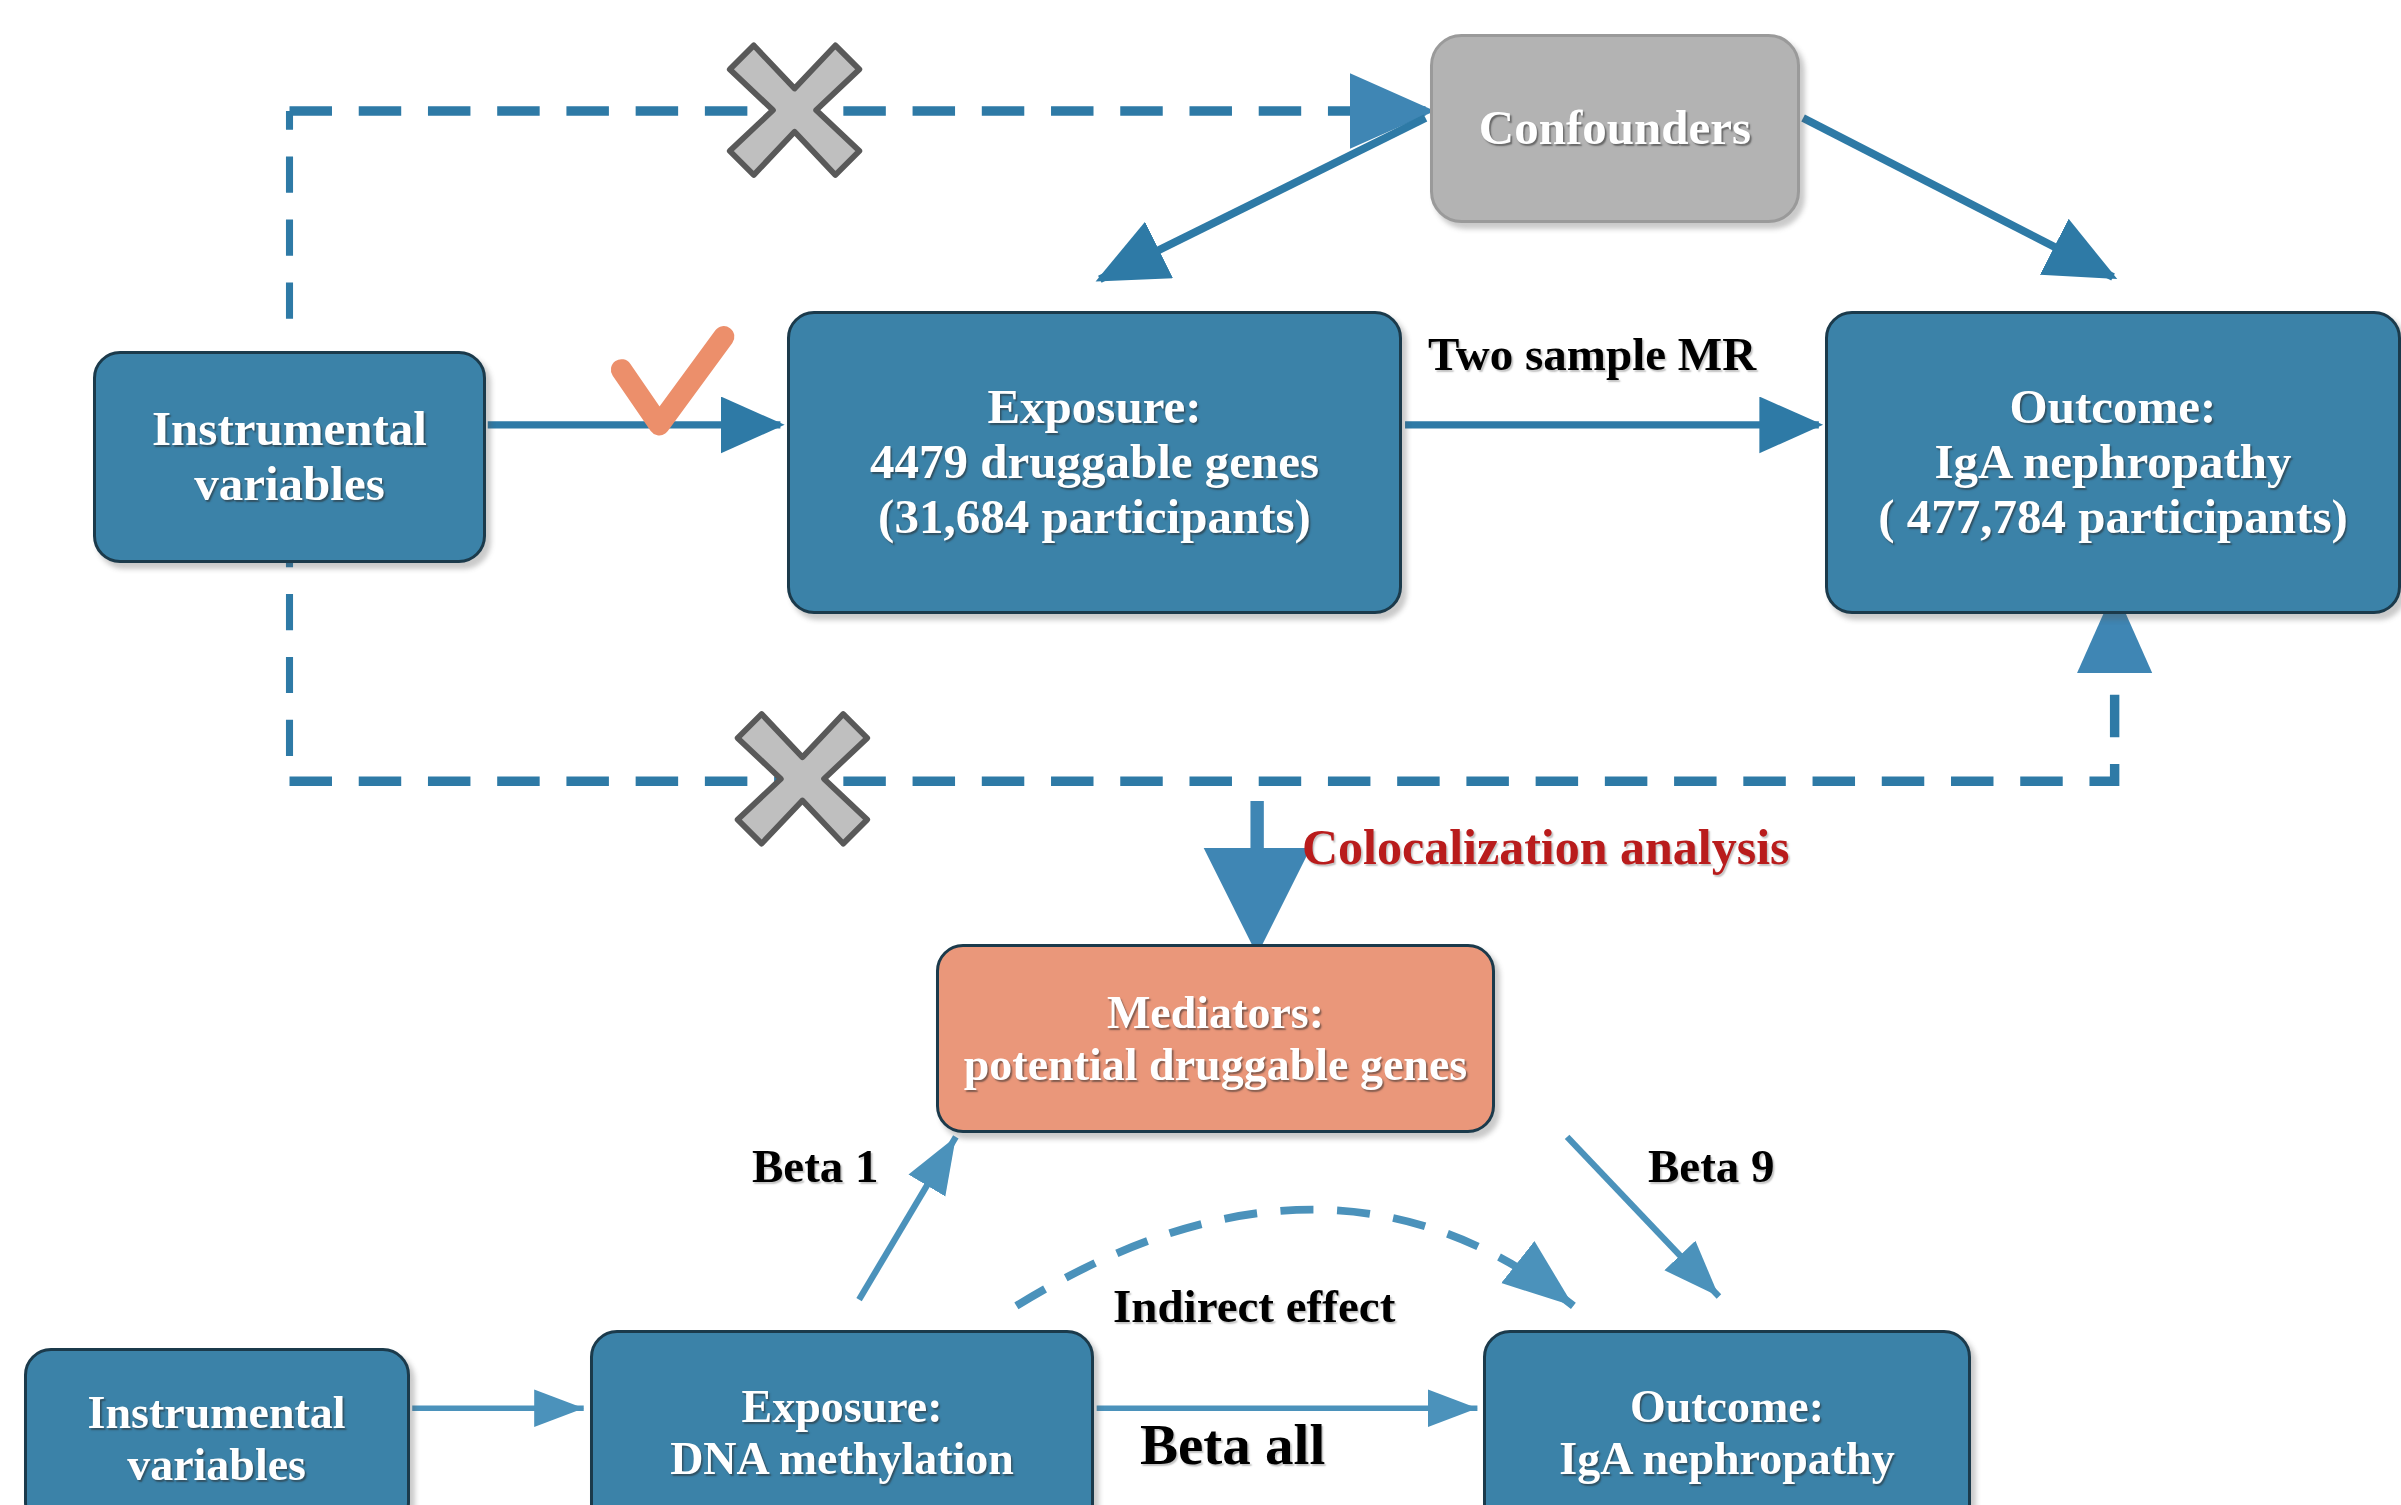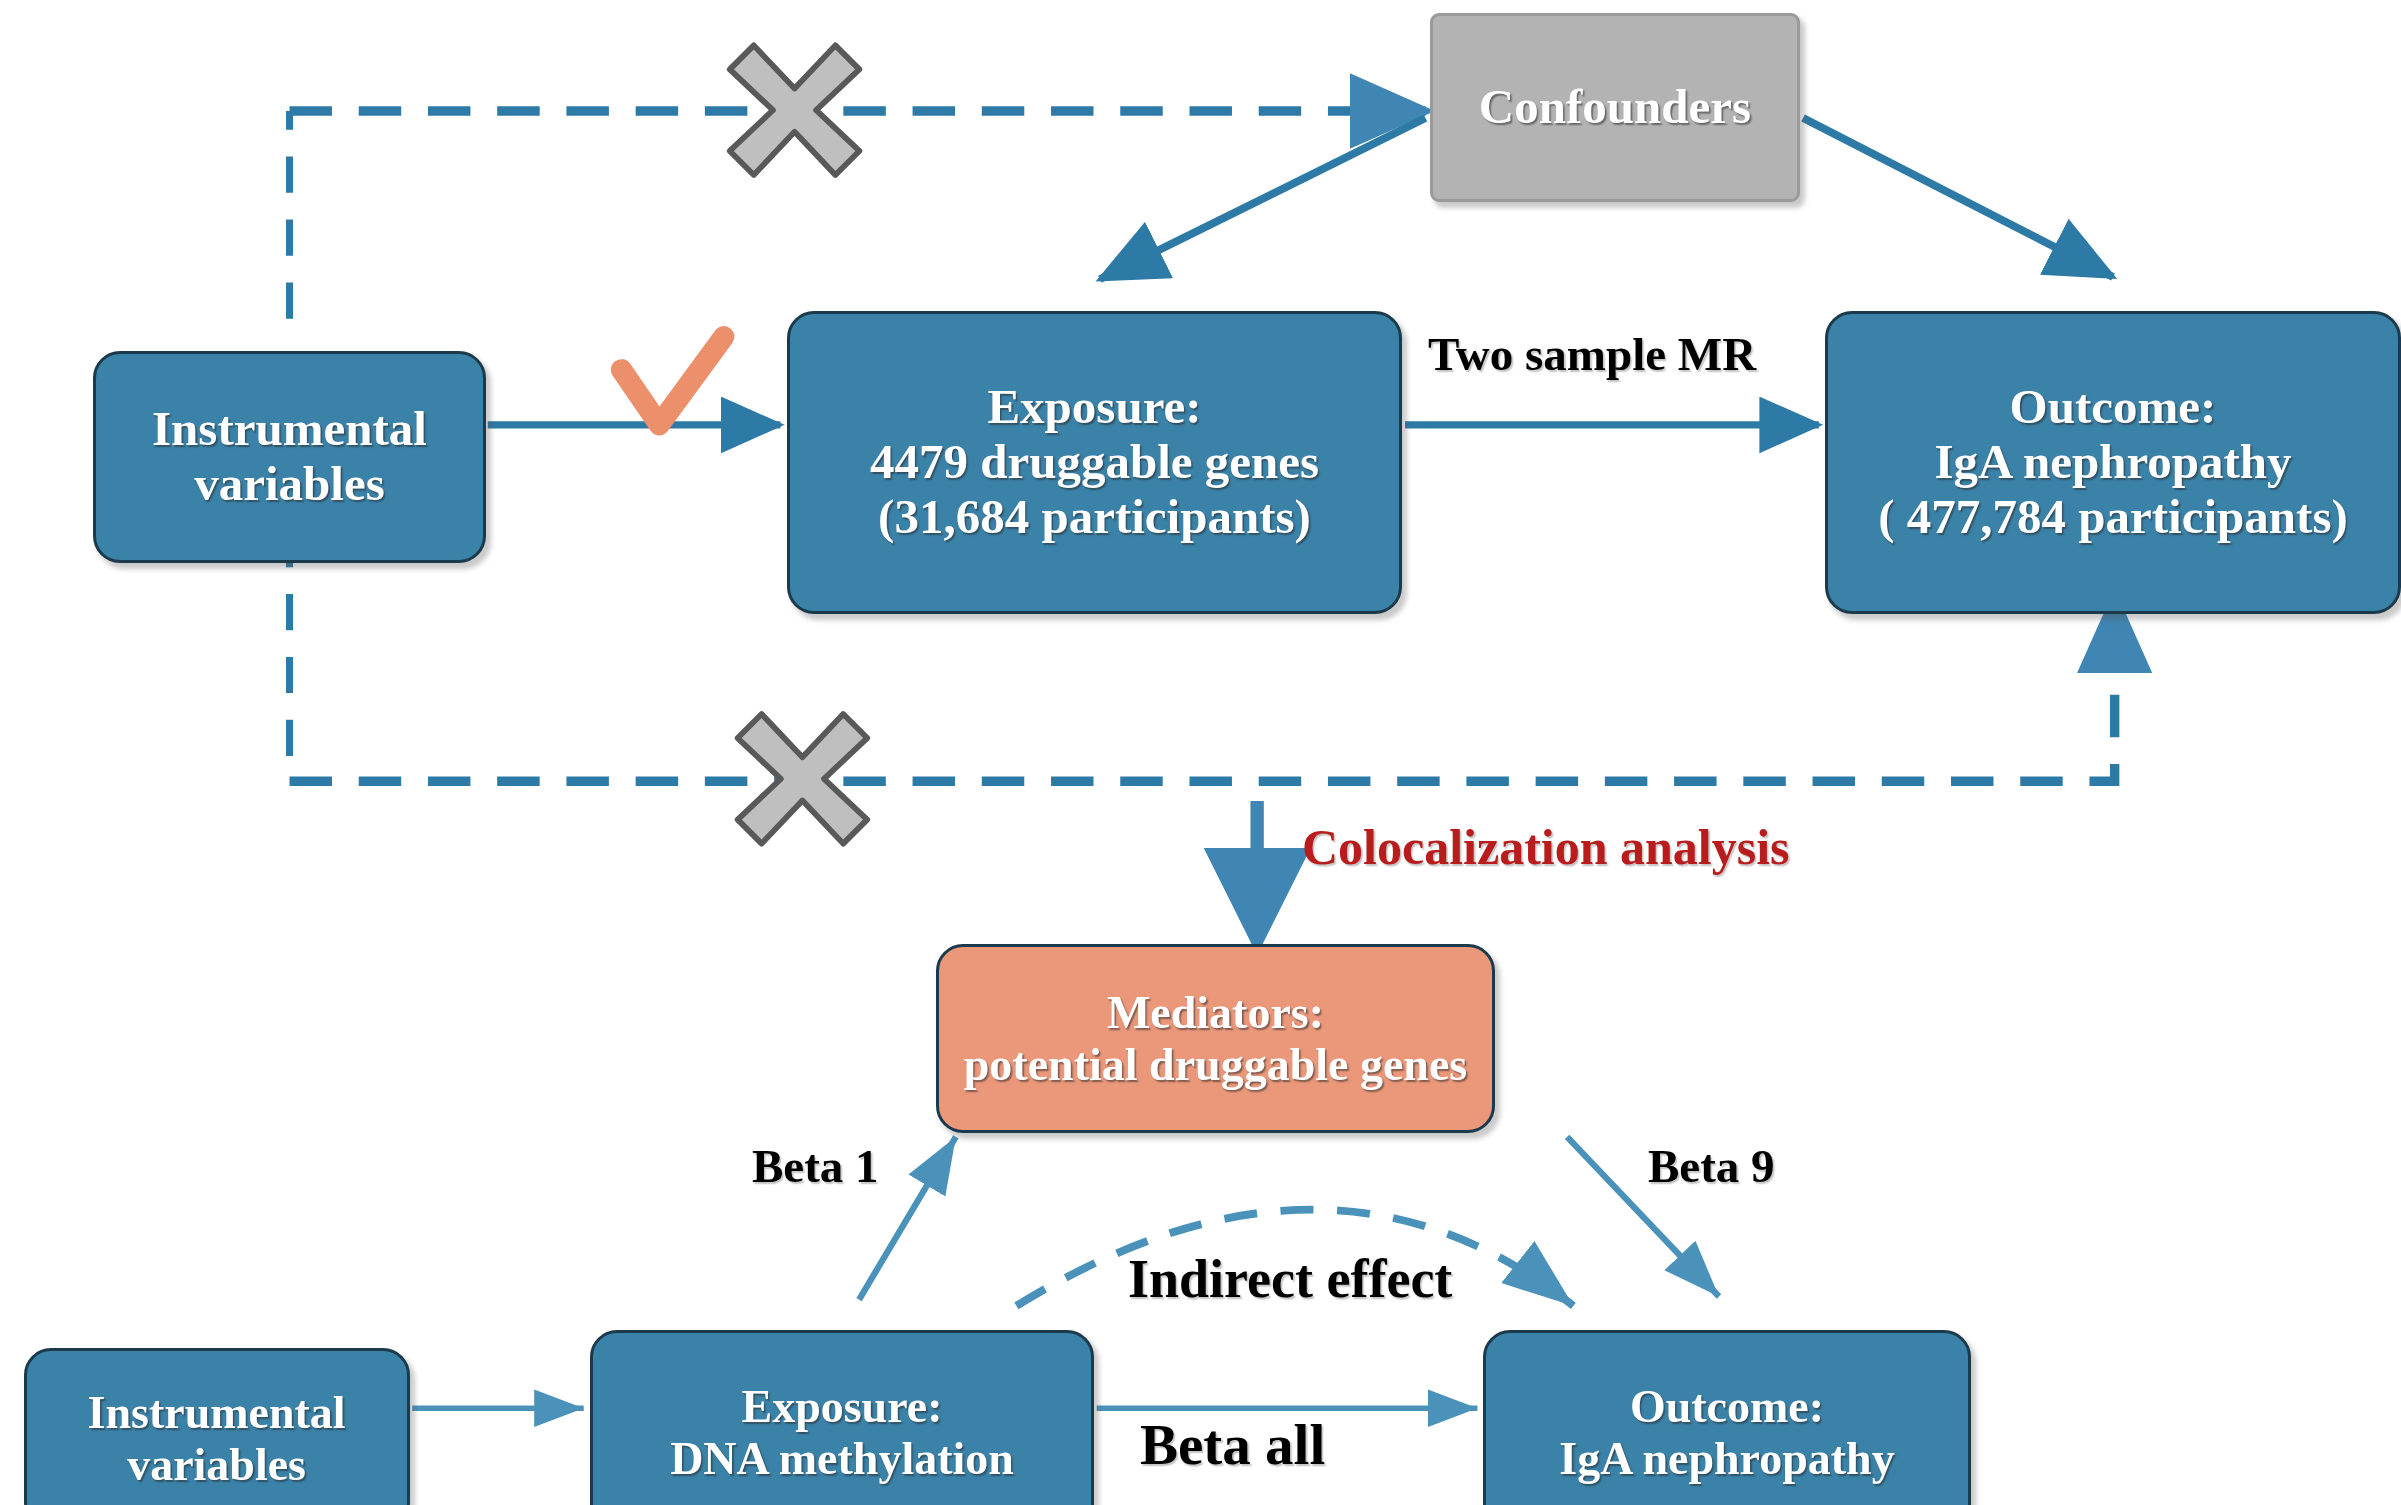--- a/index.html
+++ b/index.html
@@ -43,21 +43,21 @@
   .node.blue  { background: #3b82a8; margin-top: 32px; }
   .node.grey  { background: #b3b3b3; border-color: #9a9a9a; border-radius: 31.5px; }
   .node.peach { background: #ea977a; }
 
   .node .ln { display: block; white-space: nowrap; }
 
   
   #node-iv-top        { left: 93px;  top: 319px;  width: 393px;  height: 212px;  font-size: 49px; }
   #node-exposure-top  { left: 787px; top: 279px;  width: 615px;  height: 303px;  font-size: 49px; }
   #node-outcome-top   { left: 1825px; top: 279px;  width: 576px;  height: 303px;  font-size: 49px; }
-  #node-confounders   { left: 1430px; top: 13px;   width: 370px;  height: 189px;  font-size: 49px; border-radius: 9px; }
+  #node-confounders   { left: 1430px; top: 34px;   width: 370px;  height: 189px;  font-size: 49px; }
 
   
   #node-mediators     { left: 936px; top: 944px; width: 559px;  height: 189px;  font-size: 46px; }
   #node-iv-bottom     { left: 23.6px;   top: 1316px; width: 386px;  height: 181px;  font-size: 46px; }
   #node-exposure-bot  { left: 590px;  top: 1298px; width: 504px;  height: 206px;  font-size: 46px; }
   #node-outcome-bot   { left: 1483px; top: 1298px; width: 488px;  height: 206px;  font-size: 46px; }
 
   
   .edge-label {
     position: absolute;
@@ -66,21 +66,21 @@
     z-index: 6;
     text-shadow: 1.6px 1.6px 1.6px rgba(120,120,120,0.45);
   }
   .edge-label.dark  { color: #000000; }
   .edge-label.blue  { color: #b91c1c; }
 
   #label-two-sample-mr   { left: 1428px; top: 327px;  font-size: 47px; }
   #label-coloc           { left: 1302px; top: 818px; font-size: 50px; }
   #label-beta1           { left: 732px;  top: 1139px; font-size: 47px; margin-left: 20px; }
   #label-beta2           { left: 1648px; top: 1139px; font-size: 47px; }
-  #label-indirect        { left: 1113px; top: 1248px; font-size: 54px; margin-left: 15px; }
+  #label-indirect        { left: 1113px; top: 1279px; font-size: 47px; }
   #label-beta-all        { left: 1140px; top: 1412px; font-size: 57px; }
 </style>
 </head>
 <body>
 
 <div id="stage">
 
   <svg id="wires" viewBox="0 0 3052 1913">
     <defs>
       <marker id="ah" markerWidth="11" markerHeight="11" refX="8.4" refY="4" orient="auto">

